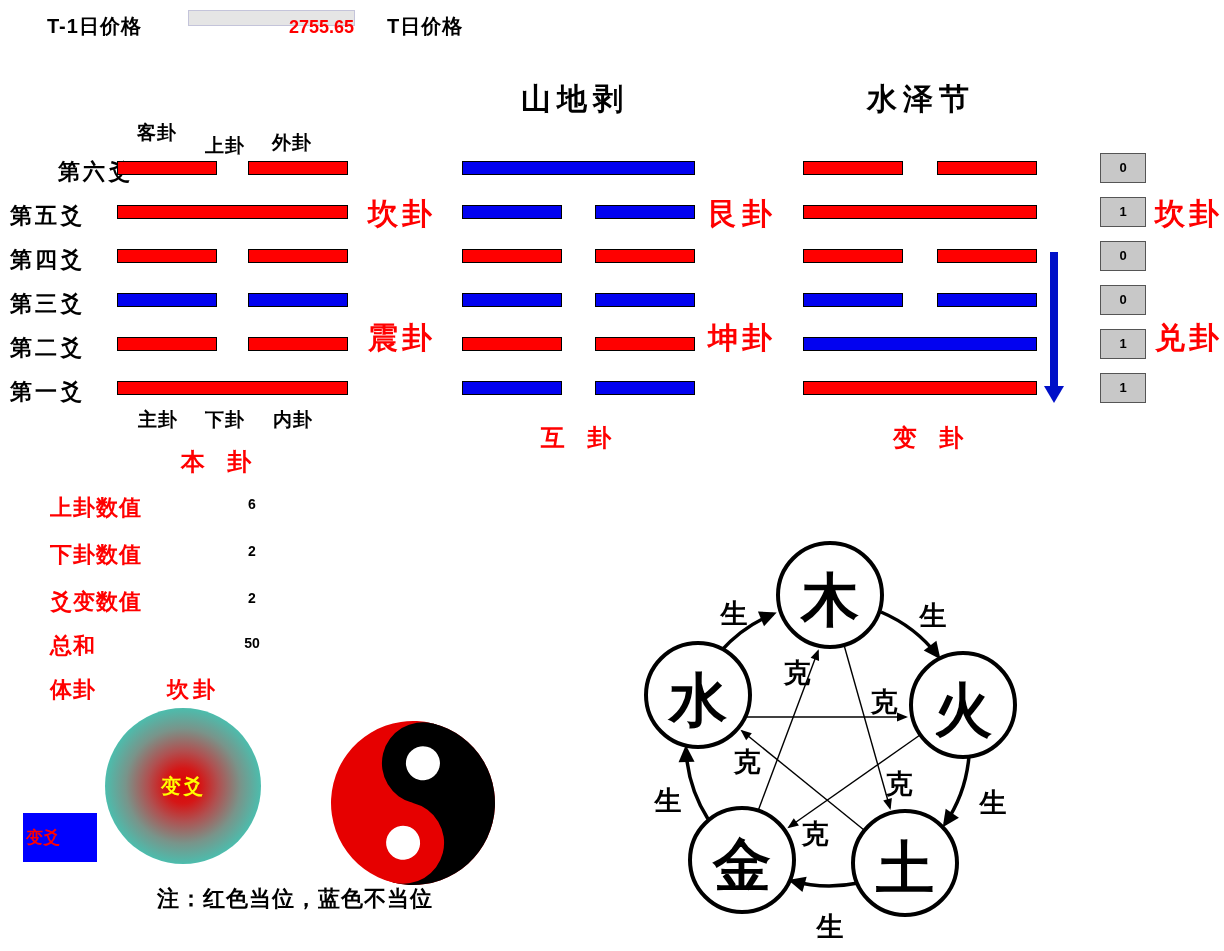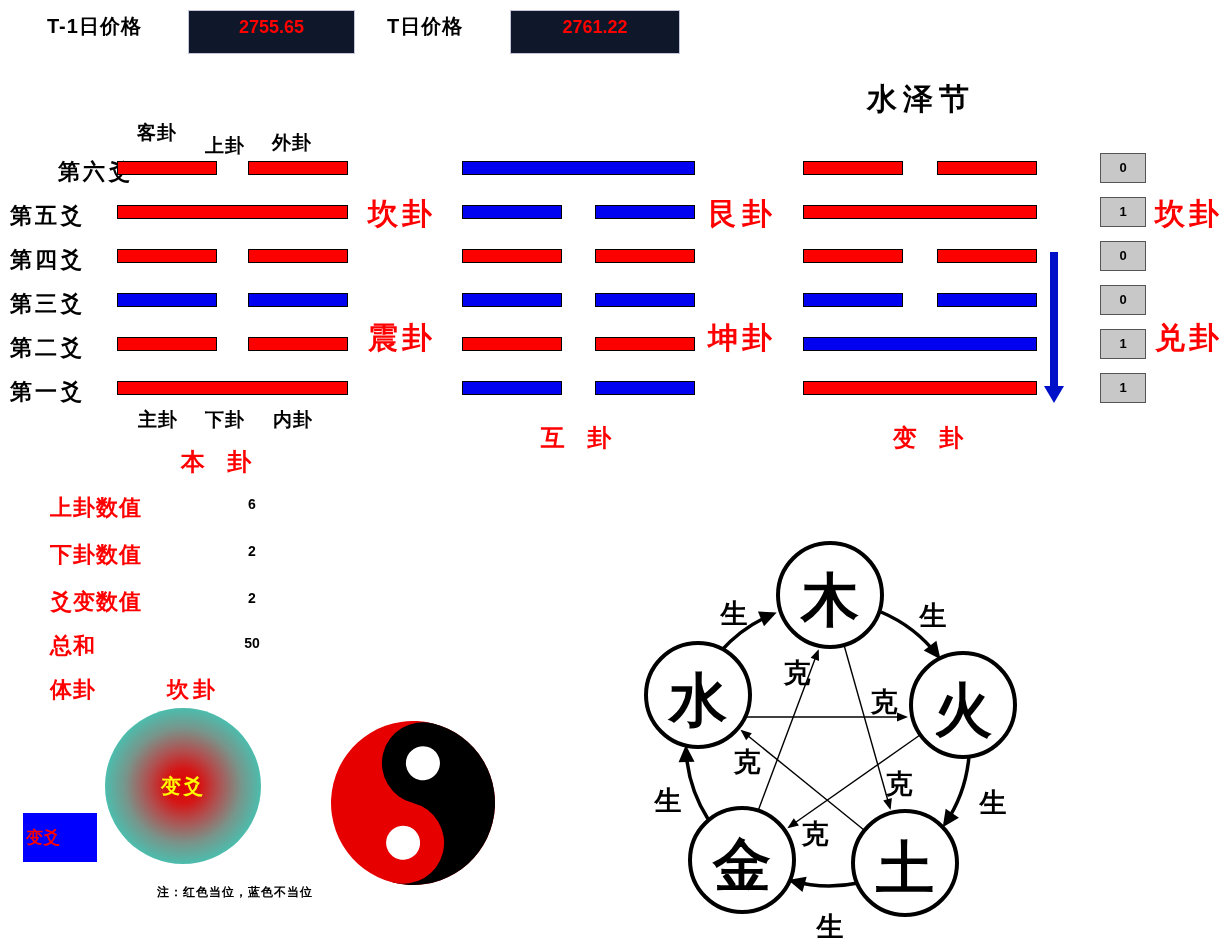--- a/index.html
+++ b/index.html
@@ -1,53 +1,53 @@
 <!DOCTYPE html>
 <html><head>
 <meta charset="utf-8">
 <style>
   html,body{margin:0;padding:0;background:#fff;}
   body{font-family:"Liberation Sans","DejaVu Sans",sans-serif;}
   #page{position:relative;width:1224px;height:951px;background:#ffffff;overflow:hidden;}
   .abs{position:absolute;}
   .hdr-label{font-size:20px;font-weight:bold;color:#000;letter-spacing:1px;}
-  .price-box{height:44px;line-height:32px;text-align:center;background:#0f172a;
+  .price-box{height:16px;line-height:32px;text-align:right;background:#e5e5e5;
              border:1px solid #c4c4da;color:#ff0000;font-size:18px;font-weight:bold;box-sizing:border-box;}
   .hex-title{font-size:30px;font-weight:bold;color:#000;letter-spacing:6px;width:200px;text-align:center;white-space:nowrap;}
   .col-label{font-size:19px;font-weight:bold;color:#000;letter-spacing:1px;}
   .row-label{position:absolute;left:10px;font-size:22px;font-weight:bold;color:#000;letter-spacing:3px;white-space:nowrap;}
   .hex-bar{position:absolute;border:1px solid #000;box-sizing:border-box;}
   .trigram{font-size:30px;font-weight:bold;color:#ff0000;letter-spacing:4px;line-height:1.1;white-space:nowrap;}
   .caption{font-size:24px;font-weight:bold;color:#ff0000;letter-spacing:8px;width:140px;text-align:center;white-space:nowrap;}
   .bit-box{position:absolute;left:1100px;width:46px;height:30px;background:#c8c8c8;border:1px solid #555;
            box-sizing:border-box;font-size:13px;font-weight:bold;color:#000;text-align:center;line-height:28px;}
   .stat-label{font-size:22px;font-weight:bold;color:#ff0000;letter-spacing:1px;white-space:nowrap;}
   .stat-value{font-size:14px;font-weight:bold;color:#000;width:24px;text-align:center;}
   .tigua-value{font-size:22px;font-weight:bold;color:#ff0000;letter-spacing:4px;}
   .gradient-circle{left:105px;top:708px;width:156px;height:156px;border-radius:50%;
     background:radial-gradient(circle,#e00000 0%,#d51616 16%,#b05050 32%,#79948a 52%,#44c4b3 74%,#3ec8b9 100%);
     display:flex;align-items:center;justify-content:center;}
   .gradient-circle span{color:#ffff00;font-size:20px;font-weight:bold;letter-spacing:2px;}
   .bianyao-box{left:23px;top:813px;width:74px;height:49px;background:#0000ff;display:flex;align-items:center;}
   .bianyao-box span{color:#ff0000;font-size:17px;font-weight:bold;padding-left:3px;}
-  .note{font-size:12px;font-weight:bold;color:#000;letter-spacing:1px;white-space:nowrap;}
+  .note{font-size:22px;font-weight:bold;color:#000;letter-spacing:1px;white-space:nowrap;}
   svg text{font-family:"Liberation Sans","DejaVu Sans",sans-serif;}
   .fe-char{font-size:58px;font-weight:bold;fill:#000;}
   .fe-rel{font-size:27px;font-weight:bold;fill:#000;}
 </style>
 </head>
 <body>
 
 <div id="page">
 
   <div class="abs hdr-label" style="left:47px;top:13px">T-1日价格</div>
   <div class="abs price-box" style="left:188px;top:10px;width:167px">2755.65</div>
   <div class="abs hdr-label" style="left:387px;top:13px">T日价格</div>
-  <div class="abs price-box" style="left:510px;top:10px;width:170px">2761.22</div>
-
+
+  <div class="abs hex-title" style="left:475px;top:79px">山地剥</div>
   <div class="abs hex-title" style="left:821px;top:79px">水泽节</div>
 
   <div class="abs col-label" style="left:137px;top:120px">客卦</div>
   <div class="abs col-label" style="left:205px;top:133px">上卦</div>
   <div class="abs col-label" style="left:272px;top:130px">外卦</div>
   <div class="abs col-label" style="left:138px;top:407px">主卦</div>
   <div class="abs col-label" style="left:205px;top:407px">下卦</div>
   <div class="abs col-label" style="left:273px;top:407px">内卦</div>
 
   <div class="abs" id="hex-lines-layer" style="left:0;top:0;width:100%;height:100%">

